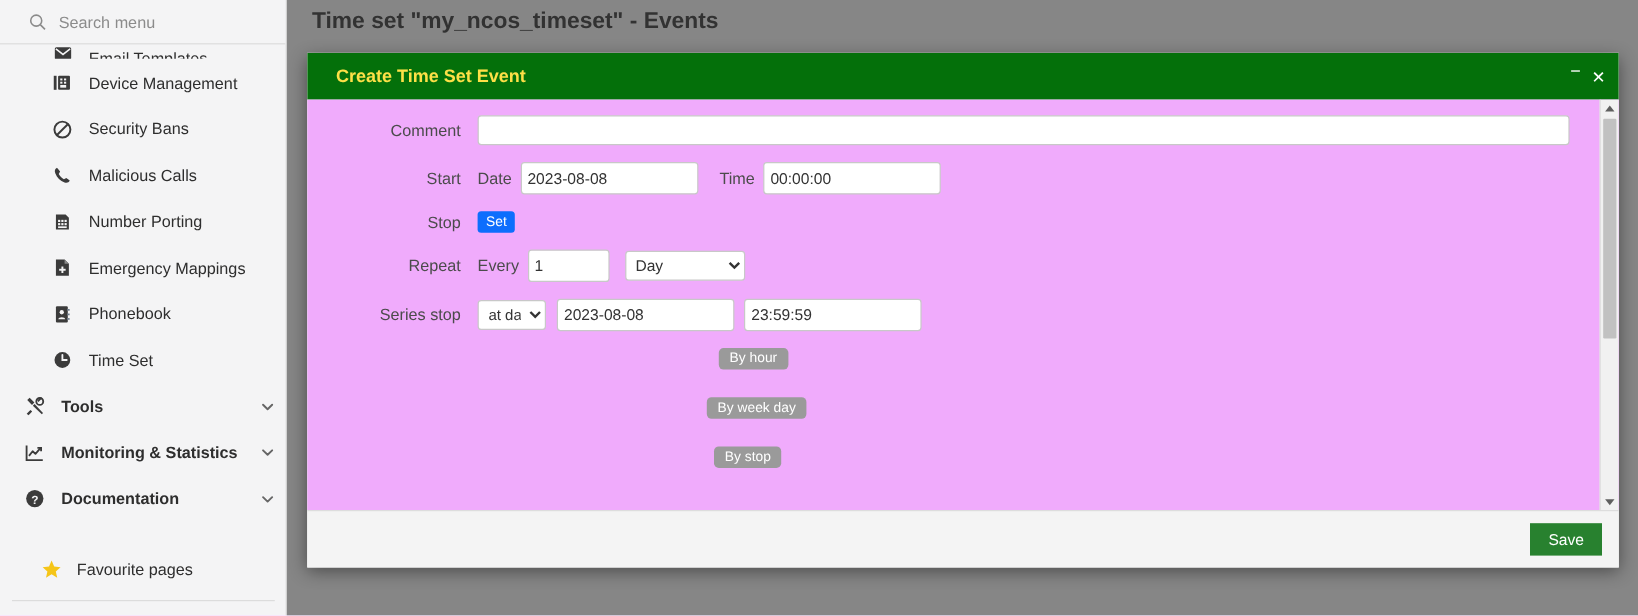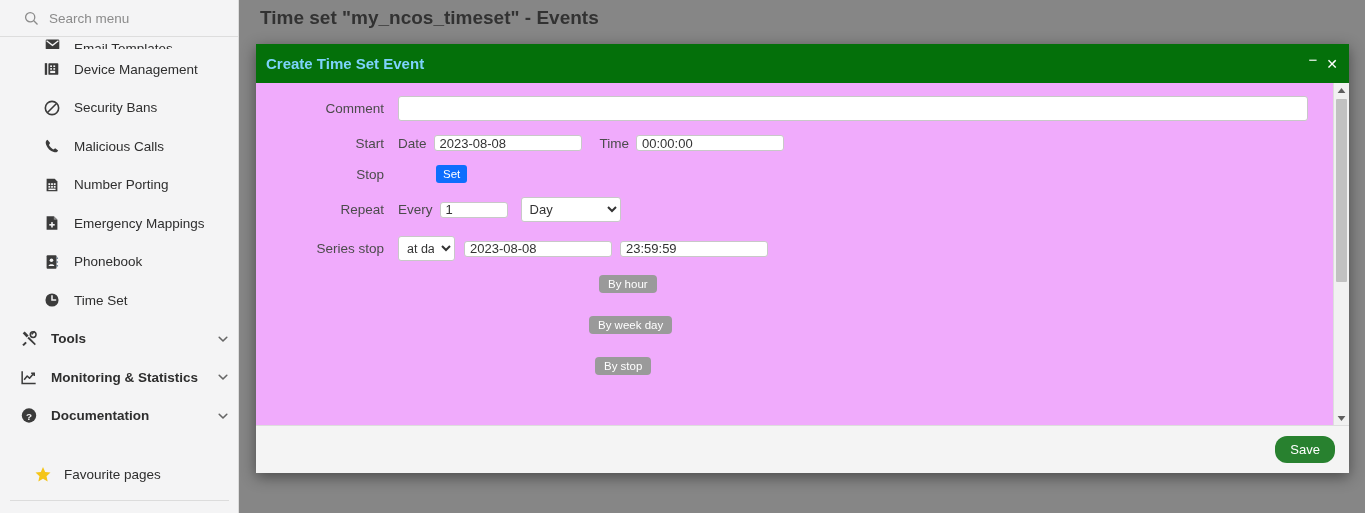--- a/index.html
+++ b/index.html
@@ -158,24 +158,24 @@
   }
   #modal-header {
     height: 39px;
     background: #04700a;
     display: flex;
     align-items: center;
     flex: 0 0 39px;
     position: relative;
   }
   #modal-title {
-    color: #7dd3fc;
+    color: #fde047;
     font-size: 15px;
     font-weight: bold;
-    margin-left: 10px;
+    margin-left: 24px;
   }
   #win-btns {
     position: absolute;
     right: 11px;
     top: 0; bottom: 0;
     display: flex;
     align-items: center;
     gap: 9px;
   }
   .win-btn {
@@ -213,21 +213,21 @@
     padding-right: 14px;
     box-sizing: border-box;
     flex: 0 0 142px;
   }
   .inline-label {
     font-size: 13.5px;
     color: #4b4b4b;
     margin-right: 7px;
   }
   .txt {
-    height: 16px;
+    height: 27px;
     border: 1px solid #c8c8c8;
     border-radius: 3px;
     background: #ffffff;
     font-family: "Liberation Sans", sans-serif;
     font-size: 13px;
     color: #333333;
     padding: 0 5px;
     box-sizing: border-box;
     outline: none;
   }
@@ -255,21 +255,20 @@
 
   #set-btn {
     background: #0d6efd;
     color: #ffffff;
     border: none;
     border-radius: 3px;
     font-family: "Liberation Sans", sans-serif;
     font-size: 11.5px;
     padding: 3px 7px;
     cursor: pointer;
-    margin-left: 38px;
   }
 
   .badge-row { margin-bottom: 23px; display: flex; }
   .badge {
     background: #9a9a9a;
     color: #ffffff;
     font-size: 11.5px;
     border-radius: 4px;
     padding: 3px 9px;
     cursor: pointer;
@@ -317,21 +316,21 @@
     display: flex;
     align-items: center;
     justify-content: flex-end;
     padding-right: 14px;
     box-sizing: border-box;
   }
   #save-btn {
     background: #28812f;
     color: #ffffff;
     border: none;
-    border-radius: 12px;
+    border-radius: 0;
     font-family: "Liberation Sans", sans-serif;
     font-size: 13px;
     padding: 6px 15px;
     cursor: pointer;
   }
 </style>
 </head>
 <body>
 
 <div id="sidebar">

